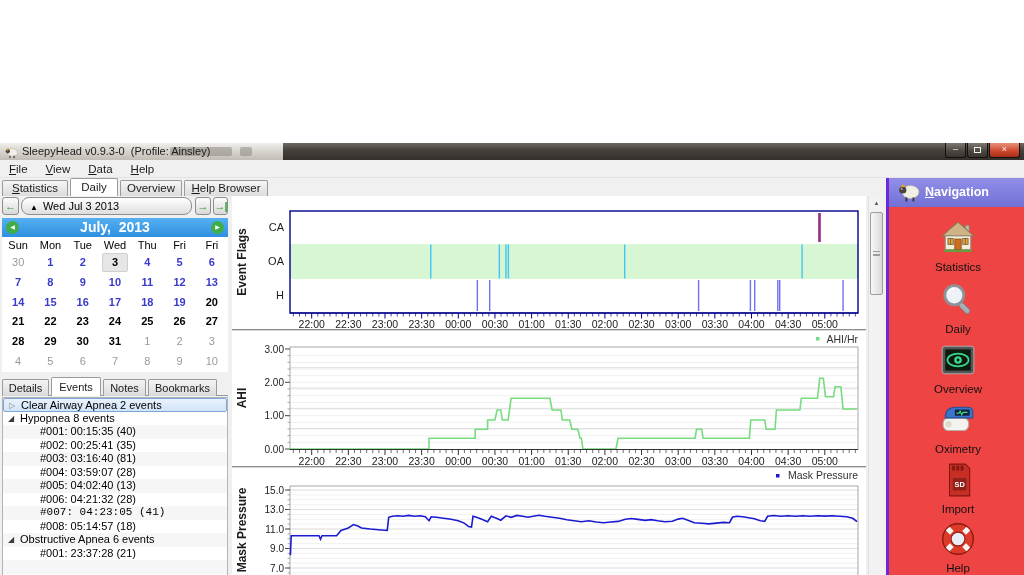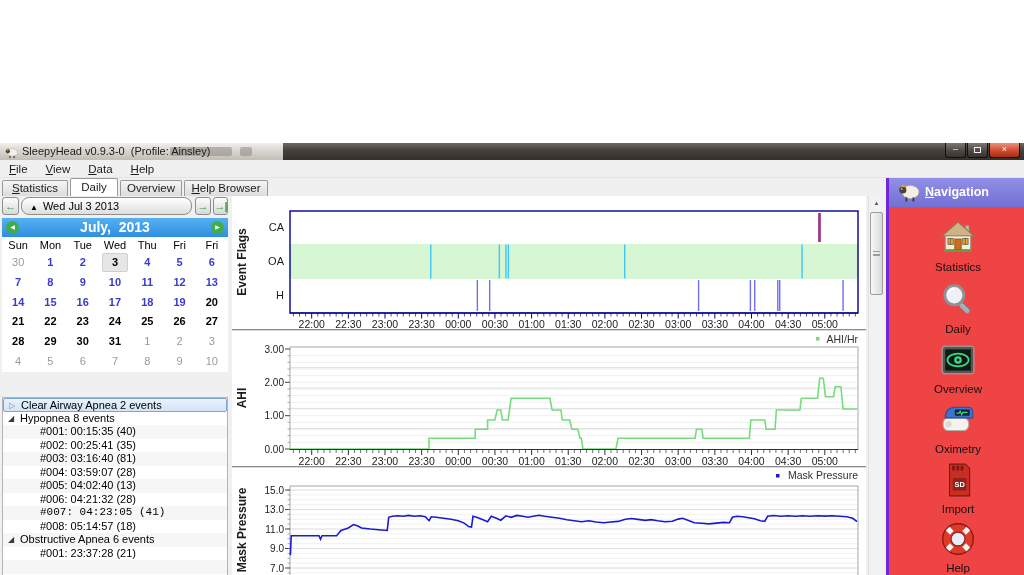--- a/index.html
+++ b/index.html
@@ -217,20 +217,27 @@
               <div class="cal-cell muted">5</div>
               <div class="cal-cell muted">6</div>
               <div class="cal-cell muted">7</div>
               <div class="cal-cell muted">8</div>
               <div class="cal-cell muted">9</div>
               <div class="cal-cell muted">10</div>
             </div>
           </div>
       </div>
 
+      <div id="panel-tabs">
+          <div class="line"></div>
+          <div class="ptab" style="left: 0px; width: 47px;">Details</div>
+          <div class="ptab active" style="left: 49px; width: 50px;">Events</div>
+          <div class="ptab" style="left: 101px; width: 43px;">Notes</div>
+          <div class="ptab" style="left: 146px; width: 69px;">Bookmarks</div>
+        </div>
       <div id="eventlist">
           <div class="ev-row selected">
             <span class="ev-arrow collapsed">▷</span>
             <span class="ev-label" style="left: 17px;">Clear Airway Apnea 2 events</span>
           </div>
           <div class="ev-row">
             <span class="ev-arrow expanded">◢</span>
             <span class="ev-label" style="left: 17px;">Hypopnea 8 events</span>
           </div>
           <div class="ev-row alt">

